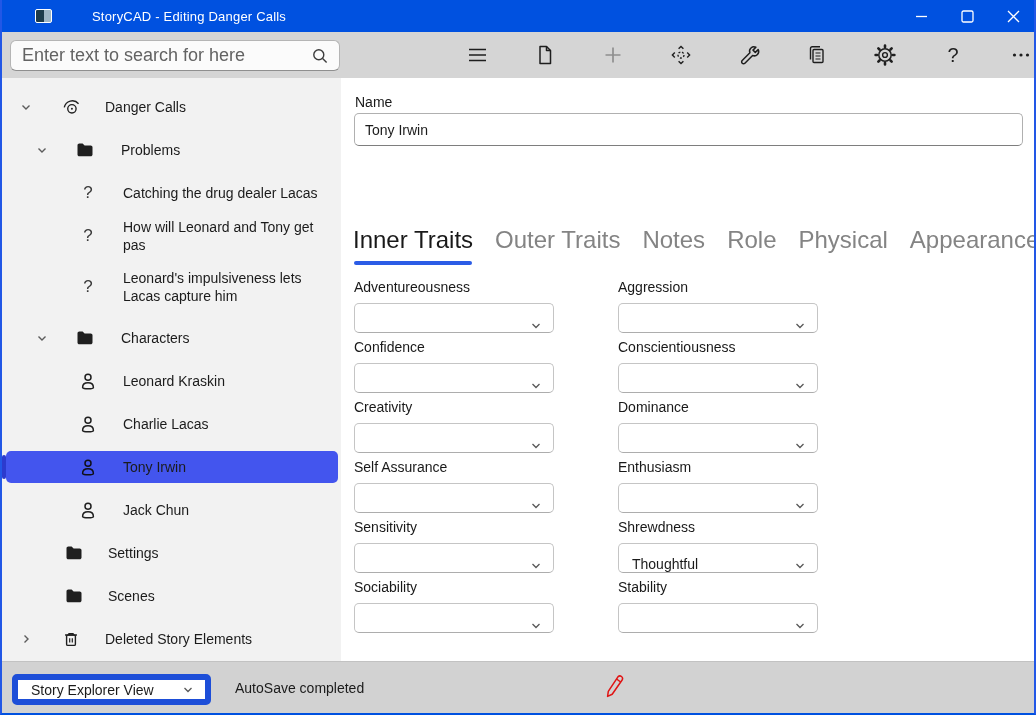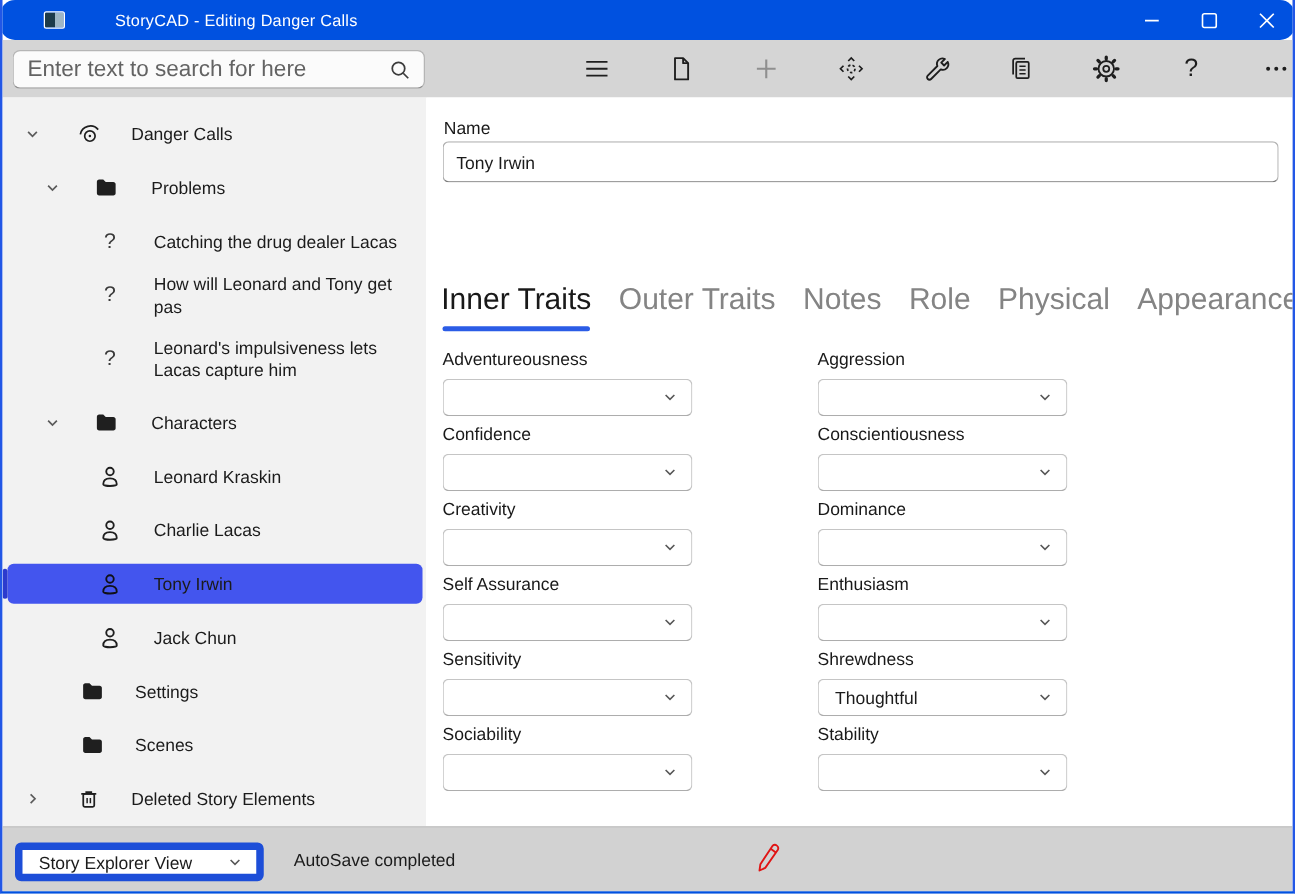--- a/index.html
+++ b/index.html
@@ -1,21 +1,21 @@
 <!DOCTYPE html>
 <html><head>
 <meta charset="utf-8">
 <style>
   html,body{margin:0;padding:0;background:#e8e8e8;font-family:"Liberation Sans",sans-serif;}
   *{box-sizing:border-box;}
   .window{position:relative;width:1036px;height:715px;background:#fff;overflow:hidden;
     border-left:2px solid #2257e6;border-right:2px solid #2257e6;border-bottom:2px solid #0051e0;}
   
   .titlebar{position:absolute;top:0;left:-2px;right:-2px;height:32px;background:#0051e0;
-    display:flex;align-items:center;color:#fff;border-radius:12px;}
+    display:flex;align-items:center;color:#fff;}
   .app-icon{width:17px;height:14px;margin-left:35px;border:1.5px solid #fff;border-radius:2px;
     background:linear-gradient(90deg,#1d3b4a 0 55%,#9fb6c4 55% 100%);}
   .win-title{margin-left:40px;font-size:13px;letter-spacing:.2px;}
   .win-controls{margin-left:auto;display:flex;height:100%;}
   .wbtn{width:46px;height:100%;display:flex;align-items:center;justify-content:center;}
   
   .toolbar{position:absolute;top:32px;left:0;right:0;height:46px;background:#d5d5d5;}
   .searchbox{position:absolute;left:8px;top:8px;width:330px;height:31px;background:#fbfbfb;
     border:1px solid #b5b5b5;border-bottom-color:#8f8f8f;border-radius:6px;display:flex;align-items:center;}
   .searchbox input{flex:1;border:0;outline:none;background:transparent;padding:0 4px 0 11px;
@@ -47,26 +47,26 @@
   .name-label{position:absolute;left:14px;top:16px;font-size:14px;color:#191919;}
   .name-input{position:absolute;left:13px;right:11px;top:35px;height:33px;background:#fff;
     border:1px solid #b0b0b0;border-bottom:1.5px solid #7e7e7e;border-radius:5px;
     font-size:14px;color:#1b1b1b;padding:0 10px;font-family:"Liberation Sans",sans-serif;outline:none;}
   .tabs{position:absolute;left:12px;top:146px;display:flex;column-gap:22px;}
   .tab{font-size:24px;line-height:32px;color:#848484;padding-bottom:9px;position:relative;white-space:nowrap;}
   .tab.active{color:#191919;}
   .tab.active::after{content:"";position:absolute;left:1px;right:1px;bottom:0;height:4px;
     border-radius:2px;background:#2b5ce6;}
   .traits{position:absolute;left:13px;top:121px;margin-top:0;display:grid;
-    grid-template-columns:200px 200px;column-gap:100px;}
+    grid-template-columns:200px 200px;column-gap:64px;}
   .traits{top:199px;}
   .field{margin-bottom:4px;}
   .flabel{font-size:14px;line-height:20px;margin-bottom:6px;color:#191919;}
   .combo{width:200px;height:30px;background:#fff;border:1px solid #c5c5c5;border-bottom-color:#adadad;
-    border-radius:5px;display:flex;align-items:center;}
+    border-radius:5px;display:flex;align-items:flex-end;}
   .cval{flex:1;padding-left:13px;font-size:14px;color:#1b1b1b;white-space:nowrap;}
   .cchev{margin-right:11px;display:flex;}
   
   .statusbar{position:absolute;left:0;right:0;bottom:0;height:52px;background:#d2d2d2;border-top:1px solid #c2c2c2;}
   .view-combo{position:absolute;left:10px;top:12px;width:199px;height:31px;background:#fff;
     border:6px solid #1d4ed8;border-radius:5px;display:flex;align-items:center;}
   .status-text{position:absolute;left:233px;top:0;height:100%;display:flex;align-items:center;
     font-size:14px;color:#1b1b1b;}
   .pencil{position:absolute;left:601px;top:11px;display:flex;}
   svg{display:block;}

